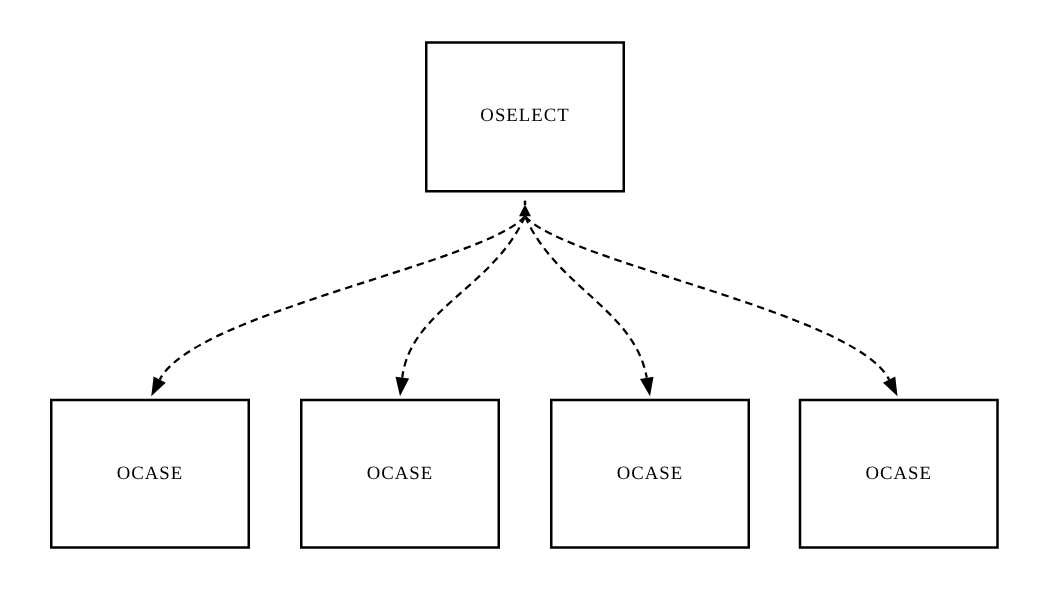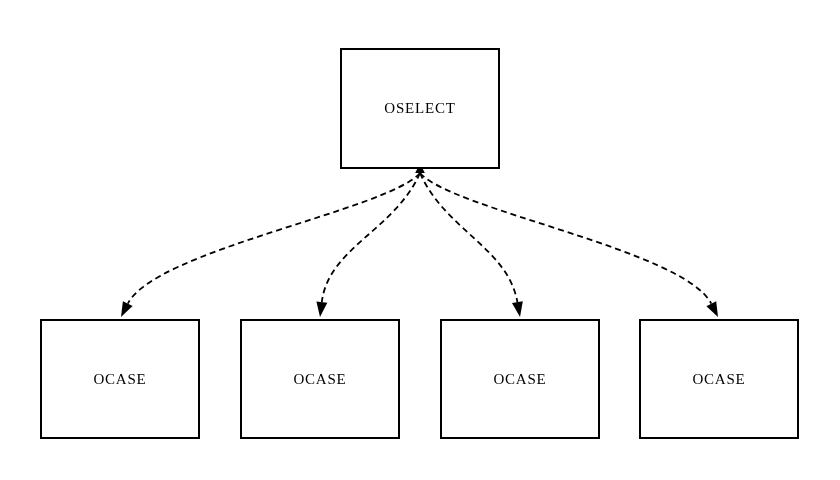--- a/index.html
+++ b/index.html
@@ -30,21 +30,21 @@
     display: flex;
     align-items: center;
     justify-content: center;
   }
   .node-label {
     font-size: 15px;
     letter-spacing: 0.8px;
     color: #000000;
     white-space: nowrap;
   }
-  .node-root   { left: 340px; top: 48px;  width: 160px; height: 121px; }
+  .node-root   { left: 340px; top: 33px;  width: 160px; height: 121px; }
   .node-case-0 { left: 40px;  top: 319px; width: 160px; height: 120px; }
   .node-case-1 { left: 240px; top: 319px; width: 160px; height: 120px; }
   .node-case-2 { left: 440px; top: 319px; width: 160px; height: 120px; }
   .node-case-3 { left: 639px; top: 319px; width: 160px; height: 120px; }
 </style>
 </head>
 <body>
 
 <div class="canvas">
 

